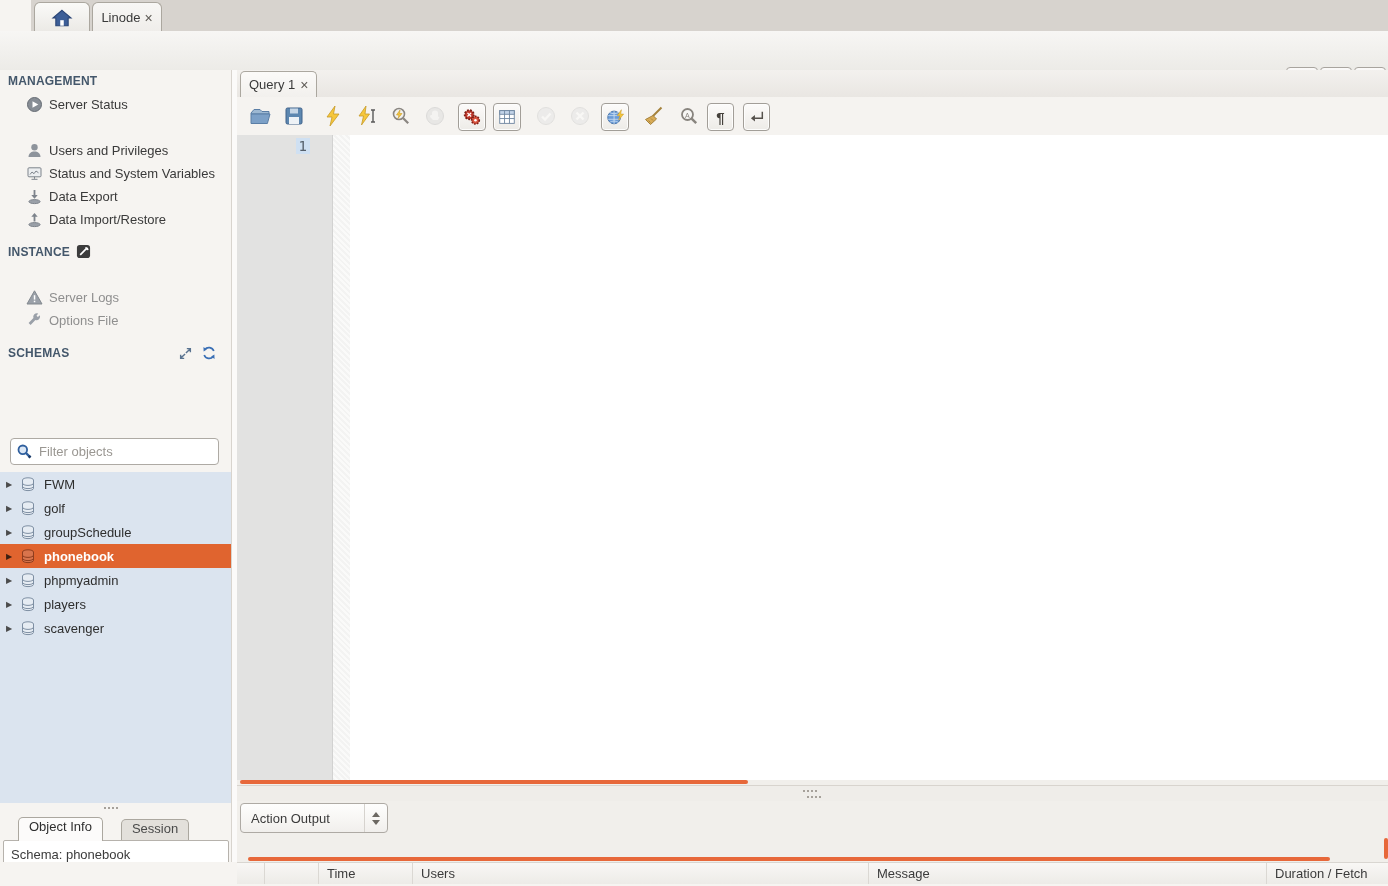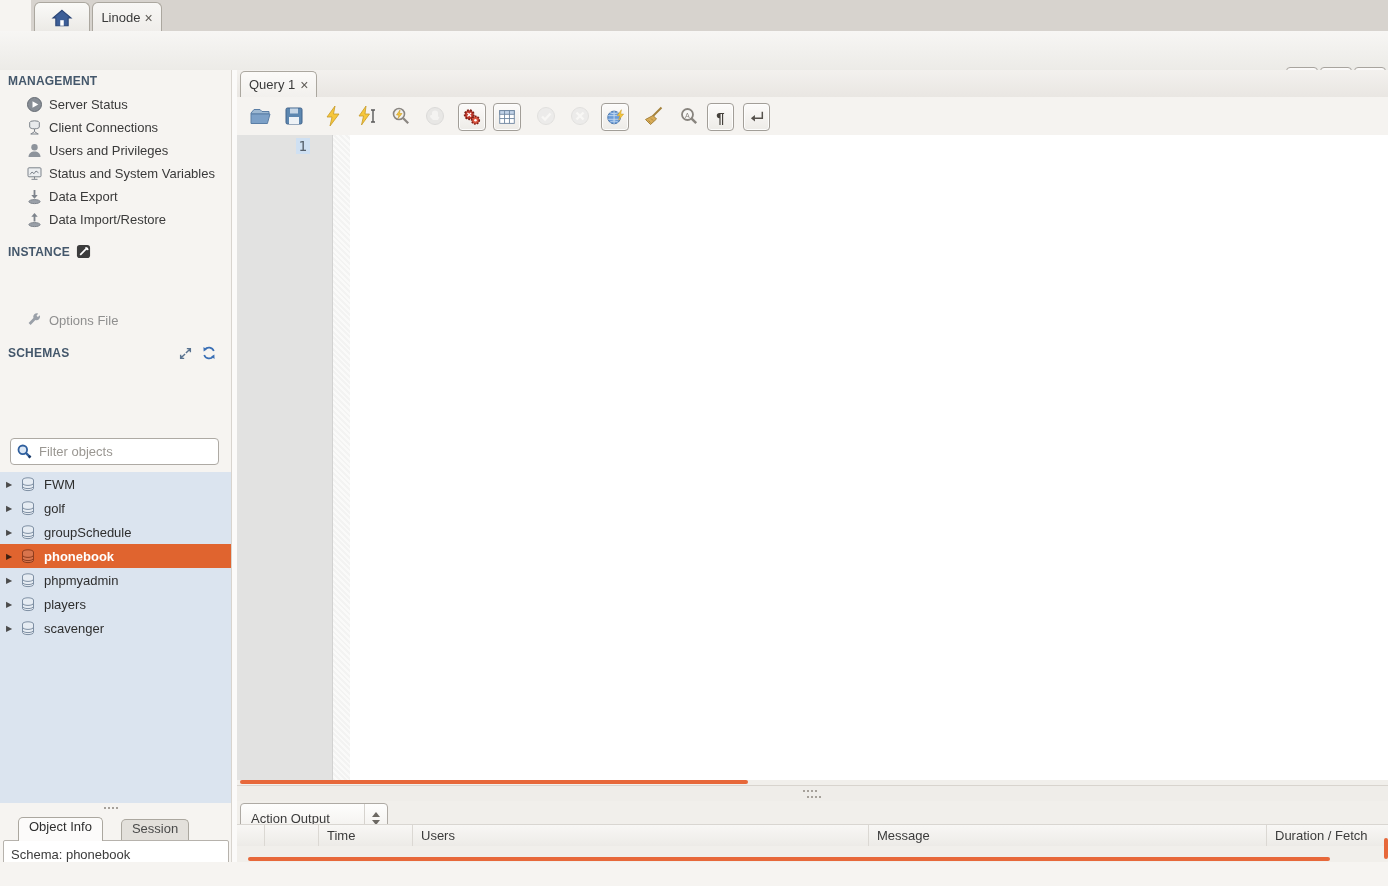--- a/index.html
+++ b/index.html
@@ -65,21 +65,21 @@
   .hsplit{position:absolute;left:0;top:715px;width:100%;height:15px;background:#efede9;border-top:1px solid #d8d4ce;}
   .gripdots{width:2px;height:2px;background:#a6a19a;box-shadow:4px 0 #a6a19a,8px 0 #a6a19a,12px 0 #a6a19a;}
   .hsplit .g1{position:absolute;left:566px;top:4px;}
   .hsplit .g2{position:absolute;left:570px;top:10px;}
   .combo{position:absolute;left:3px;top:733px;width:146px;height:28px;border:1px solid #aeaaa4;border-radius:4px;
          background:linear-gradient(#fefefd,#f1efec);display:flex;align-items:center;}
   .combo .lbl{margin-left:10px;flex:1;color:#3a3a3a;}
   .combo .spin{width:22px;height:100%;border-left:1px solid #d6d3ce;display:flex;flex-direction:column;align-items:center;justify-content:center;gap:3px;}
   .tri-up{width:0;height:0;border-left:4px solid transparent;border-right:4px solid transparent;border-bottom:5px solid #6c6862;}
   .tri-dn{width:0;height:0;border-left:4px solid transparent;border-right:4px solid transparent;border-top:5px solid #6c6862;}
-  .out-header{position:absolute;left:0;top:754px;width:100%;height:21px;background:linear-gradient(#f8f7f5,#edebe7);
+  .out-header{position:absolute;left:0;top:792px;width:100%;height:21px;background:linear-gradient(#f8f7f5,#edebe7);
               border-top:1px solid #d9d6d1;display:flex;}
   .oh-cell{border-right:1px solid #dbd8d3;display:flex;align-items:center;padding-left:8px;color:#3b3b3b;white-space:nowrap;overflow:hidden;box-sizing:border-box;}
   .out-hscroll{position:absolute;left:11px;top:787px;width:1082px;height:4px;background:#e7683a;border-radius:2px;}
   .out-vscroll{position:absolute;left:1147px;top:768px;width:4px;height:21px;background:#e7683a;border-radius:2px;}
   
   .statusbar{position:absolute;left:0;bottom:0;width:100%;height:24px;background:#f1efeb;border-top:1px solid #c7c3bd;display:flex;align-items:center;}
   .statusbar .msg{margin-left:8px;color:#3a3a3a;}
   .status-pill{position:absolute;left:1195px;top:5px;width:172px;height:15px;background:#dbd7d2;border-radius:8px;}
   .resize-grip{position:absolute;right:3px;bottom:3px;width:12px;height:12px;}
   .resize-grip i{position:absolute;width:2px;height:2px;background:#aba69f;}
@@ -213,28 +213,20 @@
   <div class="sidebar">
     <div class="sec-title" style="position:absolute;left:8px;top:4px">MANAGEMENT</div>
 
     <div class="side-item" style="top:23px">
       <svg class="ic" width="17" height="17" viewBox="0 0 17 17">
         <circle cx="8.5" cy="8.5" r="7" fill="#878d95" stroke="#666c74"></circle>
         <polygon points="6.5,5.3 12.3,8.5 6.5,11.7" fill="#fff"></polygon>
       </svg>
       <span class="lbl">Server Status</span>
     </div>
-    <div class="side-item" style="top:46px">
-      <svg class="ic" width="17" height="17" viewBox="0 0 17 17">
-        <ellipse cx="8.5" cy="3.6" rx="4.8" ry="1.8" fill="#e8eaec" stroke="#7d838b"></ellipse>
-        <path d="M3.7 3.6v4.4c0 1 2.1 1.8 4.8 1.8s4.8-.8 4.8-1.8V3.6" fill="#e8eaec" stroke="#7d838b"></path>
-        <path d="M8.5 10v2.6M4.5 15h8M8.5 12.6L5 15M8.5 12.6L12 15" stroke="#7d838b" fill="none"></path>
-      </svg>
-      <span class="lbl">Client Connections</span>
-    </div>
     <div class="side-item" style="top:69px">
       <svg class="ic" width="17" height="17" viewBox="0 0 17 17">
         <circle cx="8.5" cy="5.2" r="3.2" fill="#8d939b"></circle>
         <path d="M2.5 15c0-3.6 2.7-5.6 6-5.6s6 2 6 5.6z" fill="#8d939b"></path>
       </svg>
       <span class="lbl">Users and Privileges</span>
     </div>
     <div class="side-item" style="top:92px">
       <svg class="ic" width="17" height="17" viewBox="0 0 17 17">
         <rect x="2" y="2.8" width="13" height="9" rx="1" fill="#eceef0" stroke="#7d838b"></rect>
@@ -259,20 +251,28 @@
       </svg>
       <span class="lbl">Data Import/Restore</span>
     </div>
 
     <div class="sec-title" style="position:absolute;left:8px;top:174px;display:flex;align-items:center;gap:6px">
       <span>INSTANCE</span>
       <svg width="15" height="15" viewBox="0 0 16 16">
         <rect x="1" y="1" width="14" height="14" rx="3" fill="#3c3c3c"></rect>
         <path d="M4.5 11.5L11 5M10 4a2.6 2.6 0 0 1 2.5 2.5" stroke="#fff" stroke-width="1.8" fill="none"></path>
       </svg>
+    </div>
+    <div class="side-item grayed" style="top:216px">
+      <svg class="ic" width="17" height="17" viewBox="0 0 17 17">
+        <path d="M8.5 1.8L16 15H1z" fill="#9aa0a8" stroke="#83898f"></path>
+        <rect x="7.8" y="6.2" width="1.5" height="4.4" fill="#fff"></rect>
+          <rect x="7.8" y="11.7" width="1.5" height="1.5" fill="#fff"></rect>
+      </svg>
+      <span class="lbl">Server Logs</span>
     </div>
     <div class="side-item grayed" style="top:239px">
       <svg class="ic" width="17" height="17" viewBox="0 0 17 17">
         <path d="M13.8 3.2a3.6 3.6 0 0 1-4.4 4.9L4.6 13 2.6 11l4.8-4.9A3.6 3.6 0 0 1 12.2 1.6l-1.7 2.1 1.4 1.4z" fill="#9aa0a8"></path>
       </svg>
       <span class="lbl">Options File</span>
     </div>
 
     <div style="position:absolute;left:8px;top:275px;width:215px;display:flex;align-items:center">
       <span class="sec-title" style="flex:1">SCHEMAS</span>

